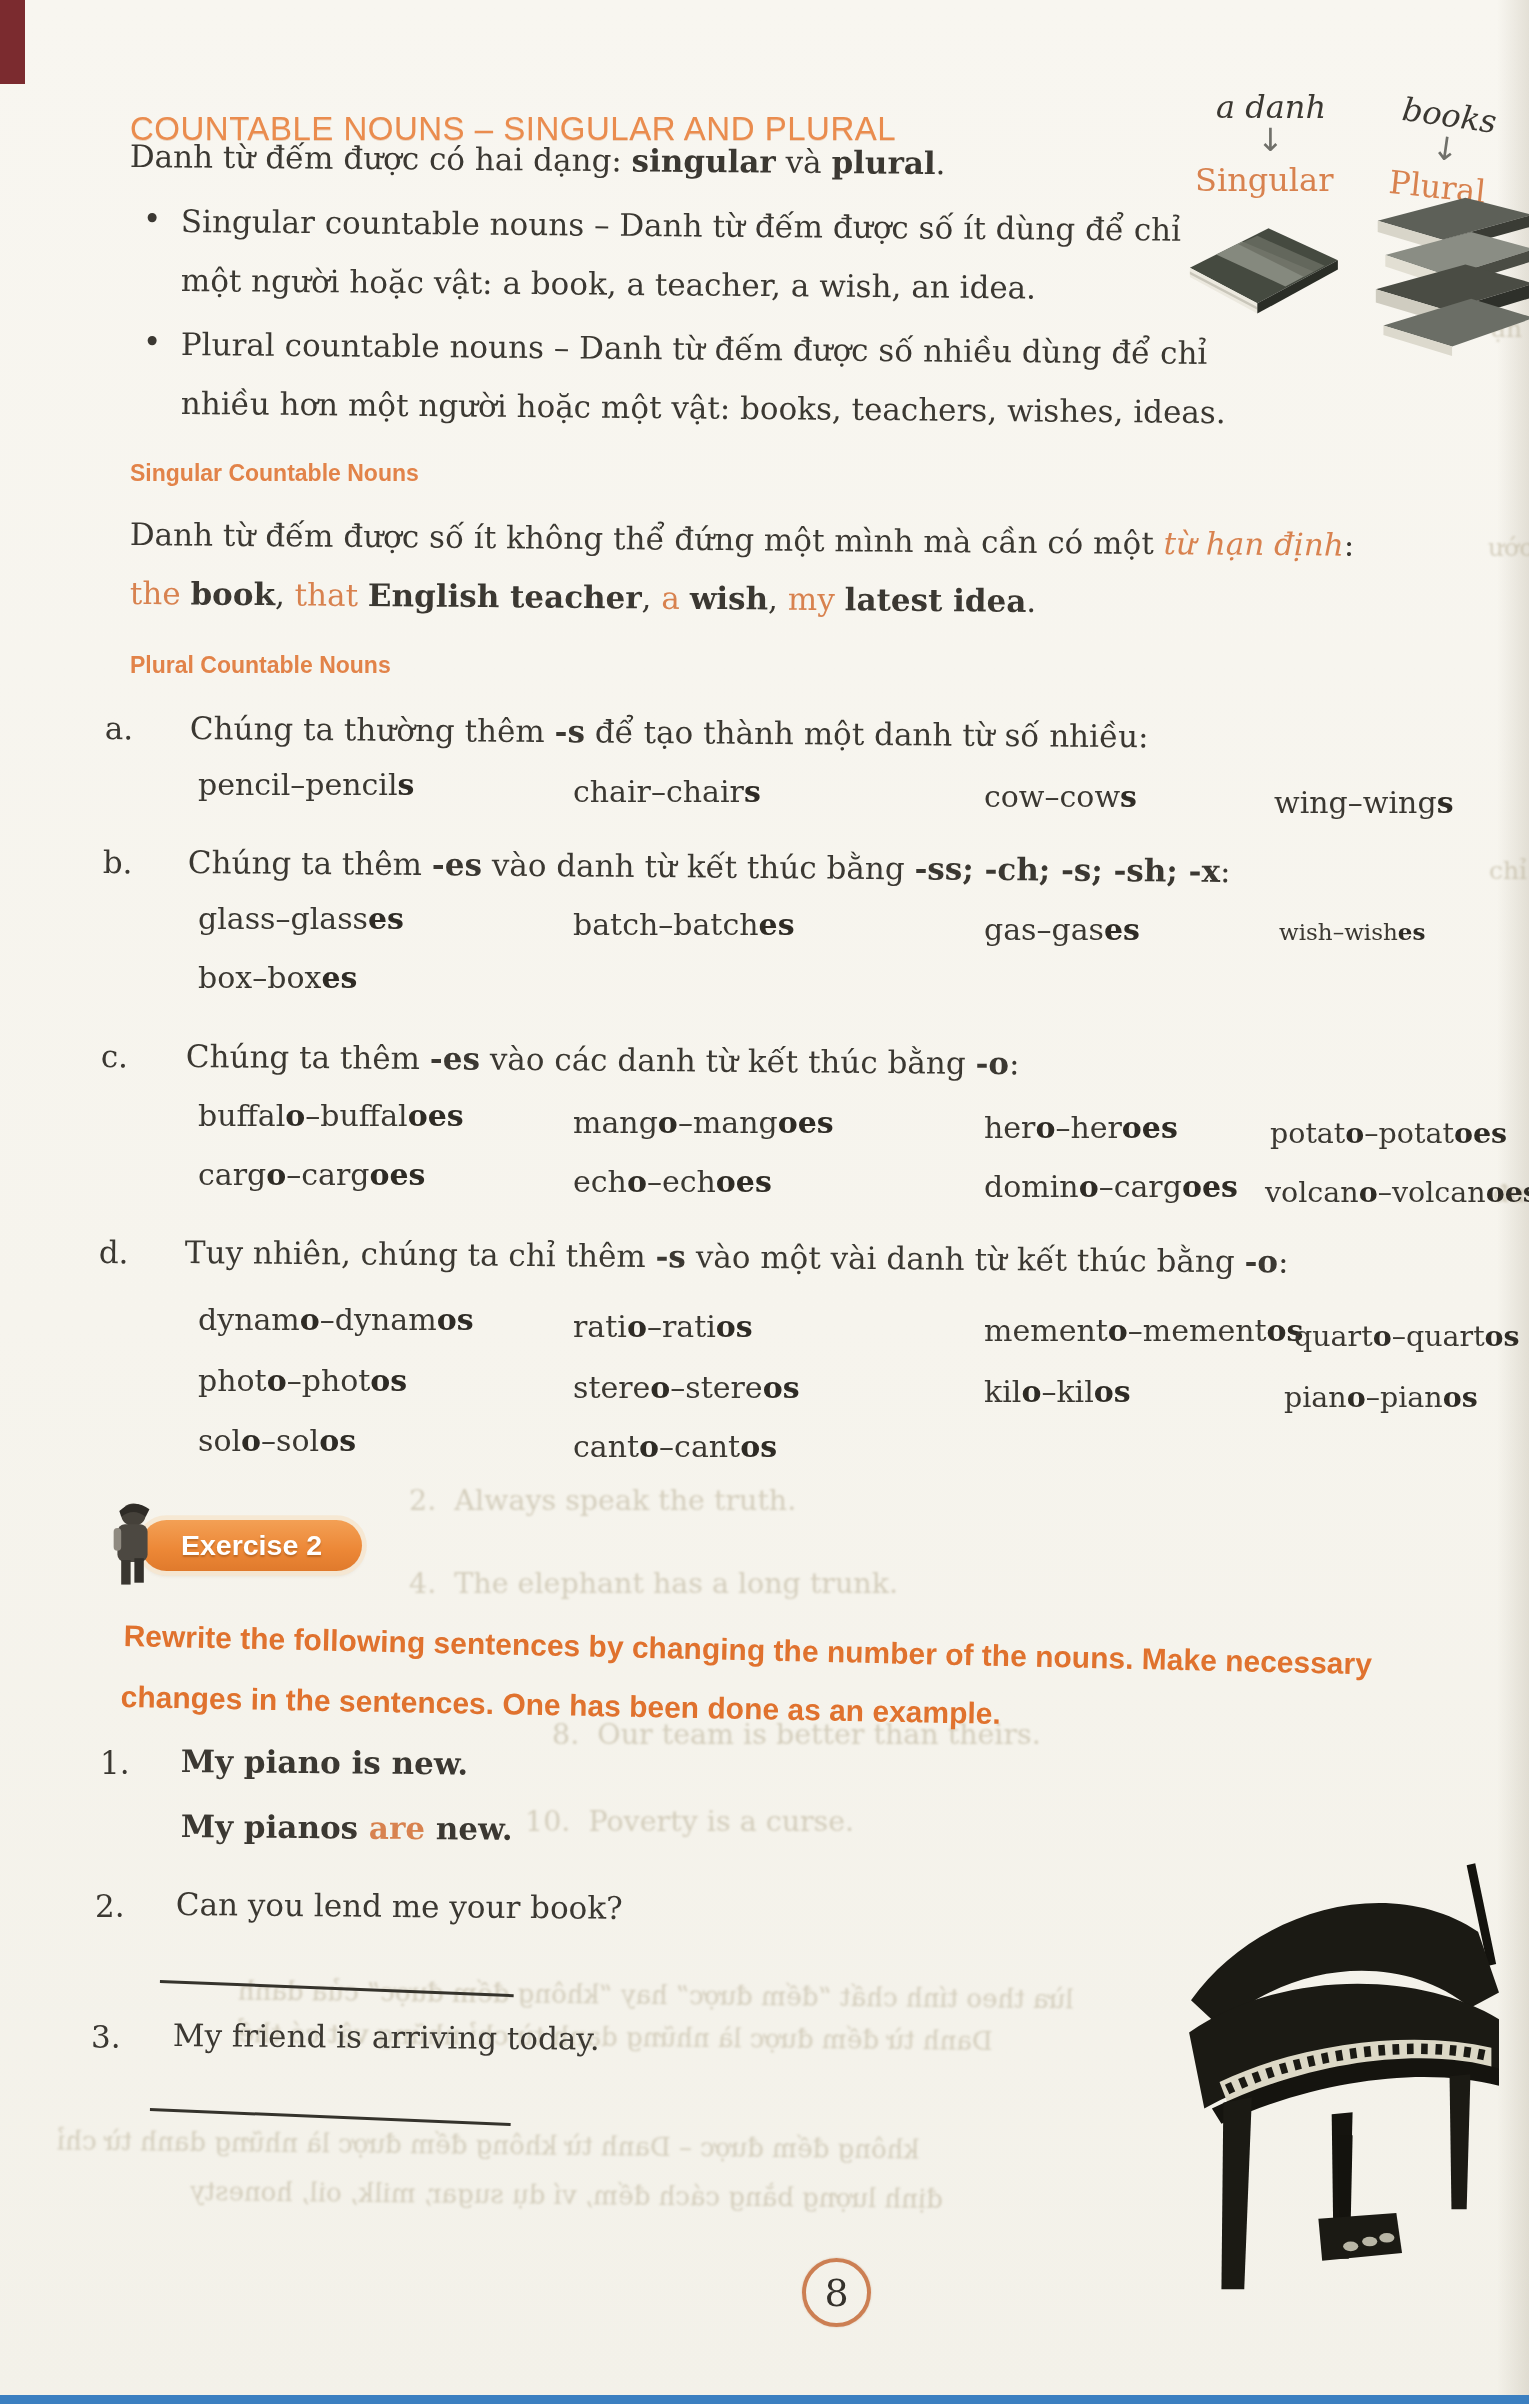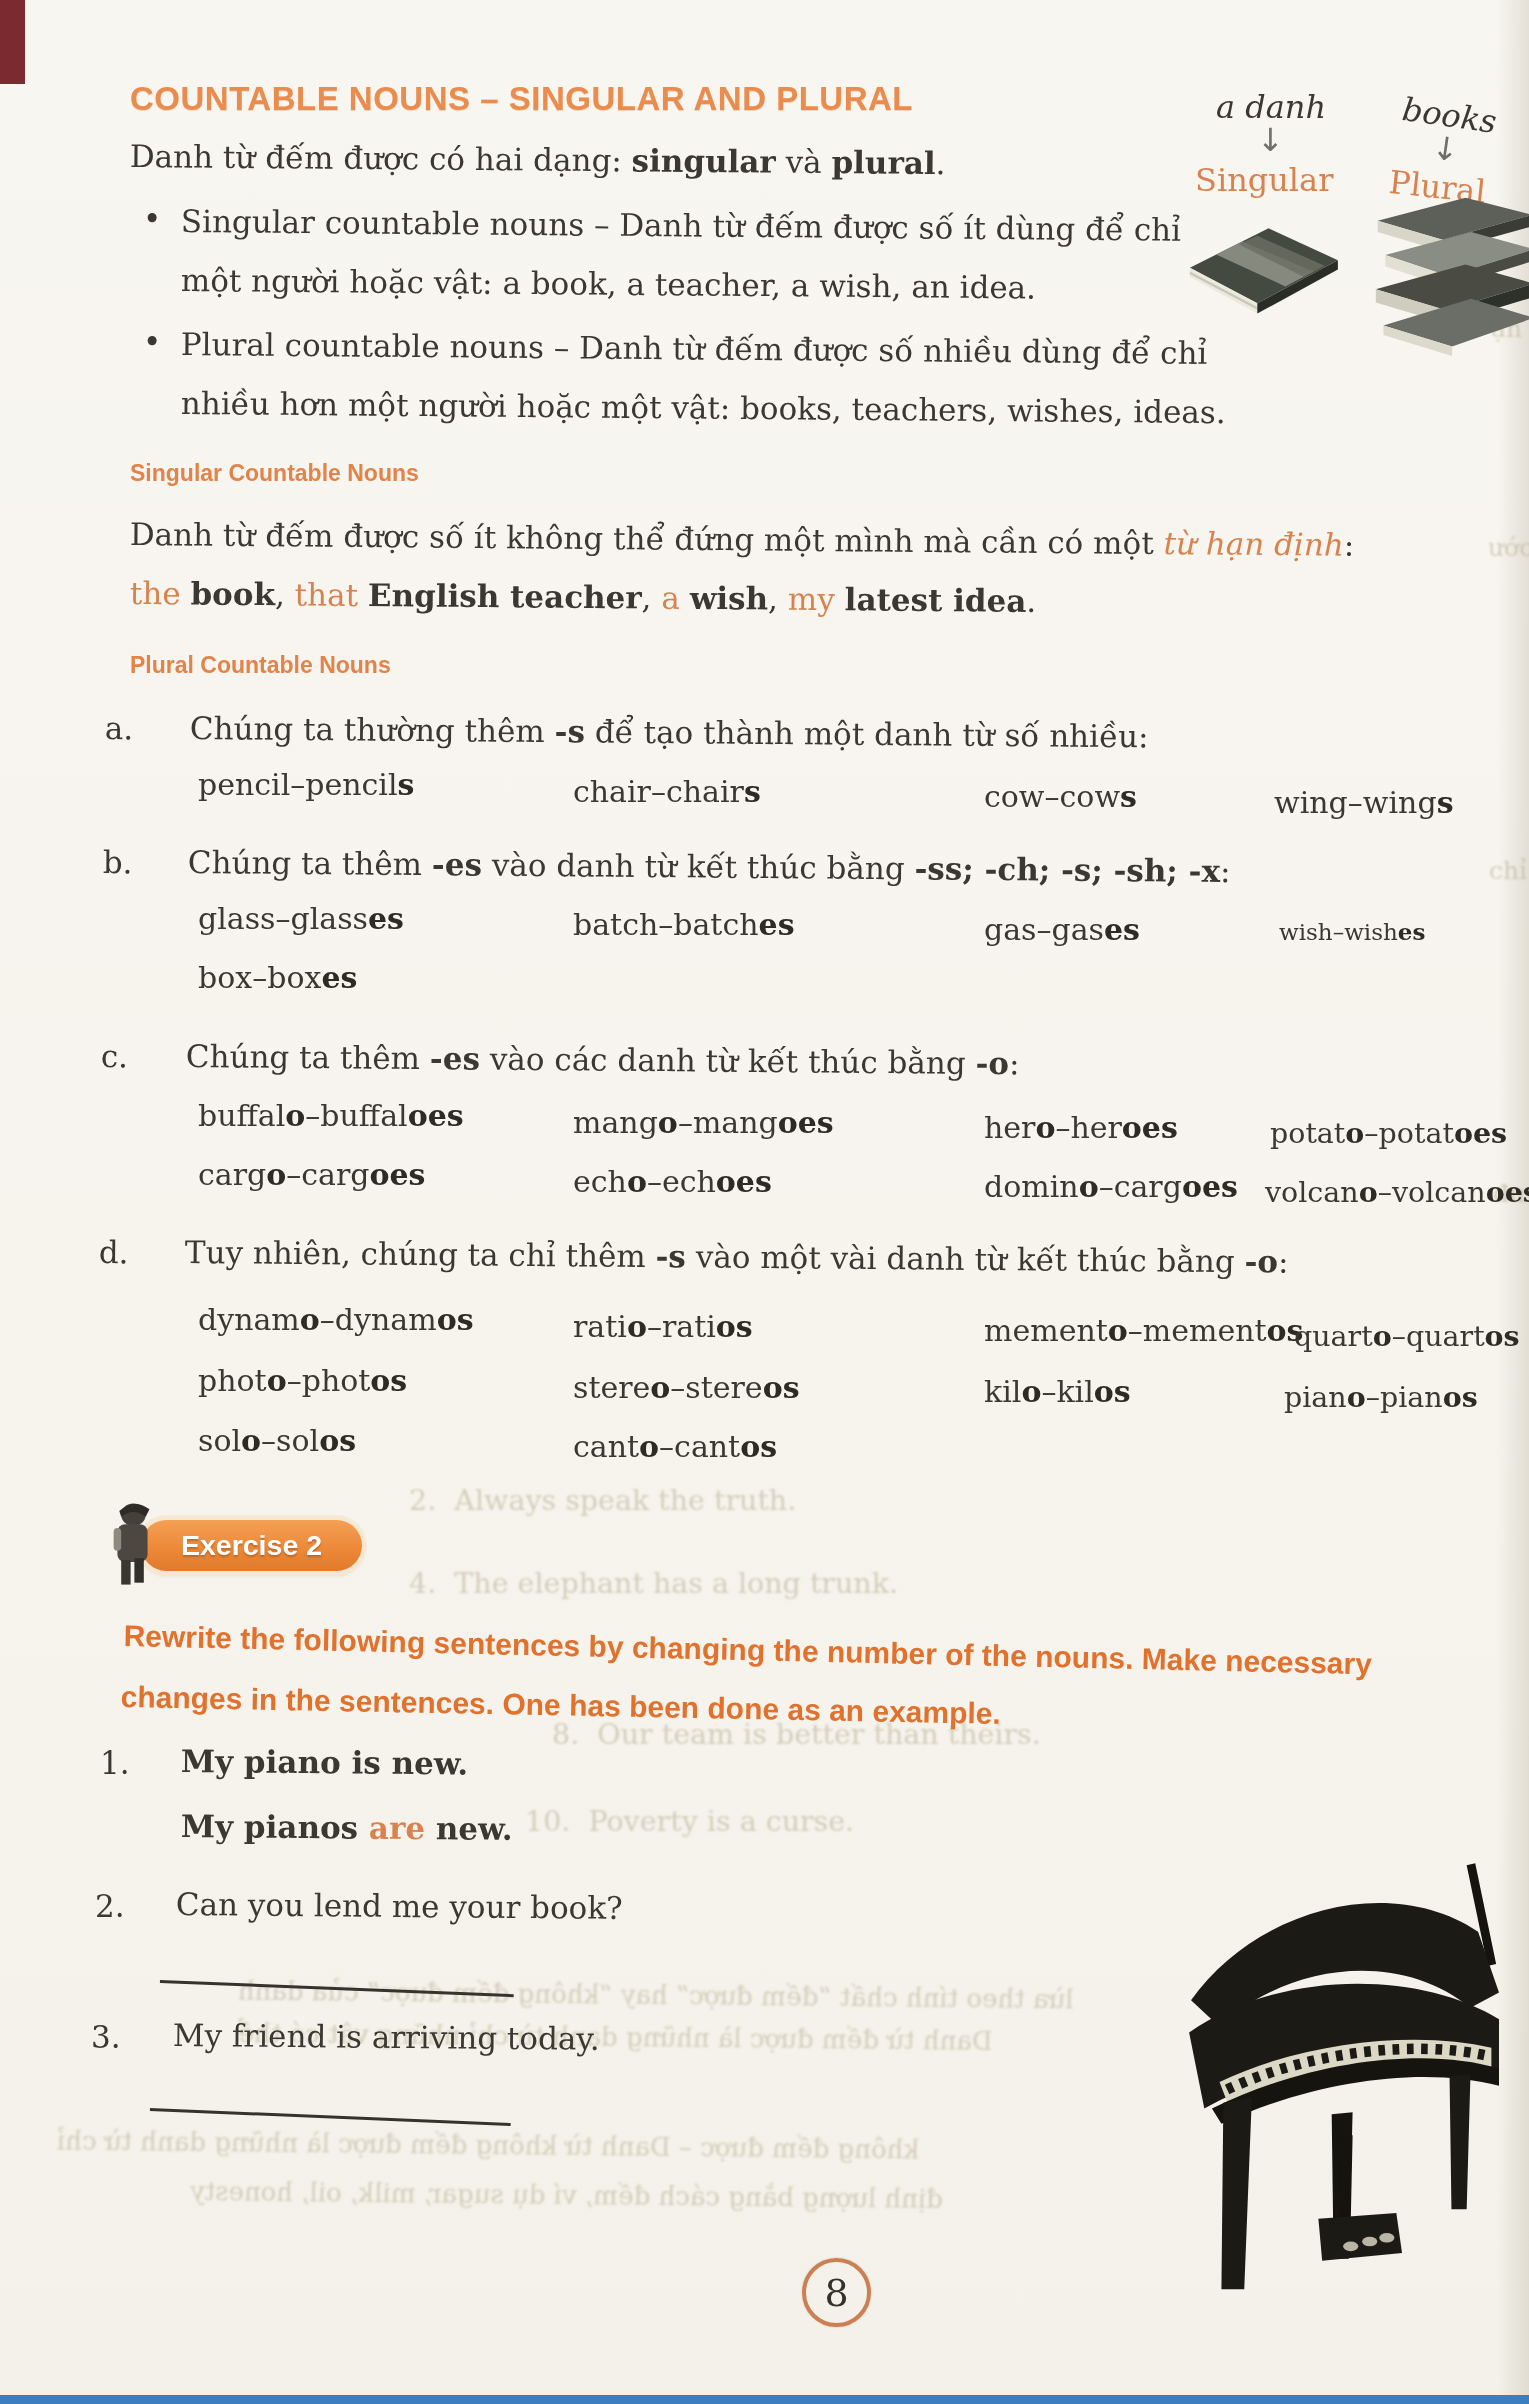--- a/index.html
+++ b/index.html
@@ -4,21 +4,21 @@
 <style>
   html,body{margin:0;padding:0;background:#e9e7e0;}
   .page{position:relative;width:1529px;height:2404px;overflow:hidden;
         background:linear-gradient(180deg,#f8f6f0 0%,#f6f4ed 55%,#f3f1e9 100%);
         font-family:"DejaVu Serif",serif;color:#3b3832;}
   .ln{position:absolute;white-space:pre;line-height:1.15;}
   .serif{font-family:"DejaVu Serif",serif;}
   .sans{font-family:"Liberation Sans",sans-serif;}
   .fs30{font-size:28.5px}.fs31{font-size:23px}.fs32{font-size:30px}.fs33{font-size:31px}
   .fs34{font-size:32px}.fs35{font-size:33px}
-  .title{color:#ea8c4e;font-weight:bold;letter-spacing:0.5px;text-shadow:0 1px 0 rgba(205,115,55,.25);}
+  .title{color:#ea8c4e;font-weight:normal;letter-spacing:0.5px;text-shadow:0 1px 0 rgba(205,115,55,.25);margin-top:30px;}
   .heading{color:#e28349;font-weight:bold;}
   .acc{color:#d8824f;}
   .tilt{transform:rotate(.5deg);transform-origin:0 0;}
   .ex b{font-weight:bold;color:#2e2b25;}
   .instr{color:#e0722e;font-weight:bold;font-family:"Liberation Sans",sans-serif;}
   .badge{position:absolute;left:141px;top:1520px;width:221px;height:51px;border-radius:28.5px;
          background:linear-gradient(180deg,#f3a055 0%,#ec8736 60%,#e07a2c 100%);
          box-shadow:0 0 0 4.8px rgba(246,231,210,.95),0 2.9px 4.8px rgba(90,60,20,.25);
          display:flex;align-items:center;justify-content:center;}
   .badge span{color:#fff;font-family:"Liberation Sans",sans-serif;font-weight:bold;font-size:28.5px;

